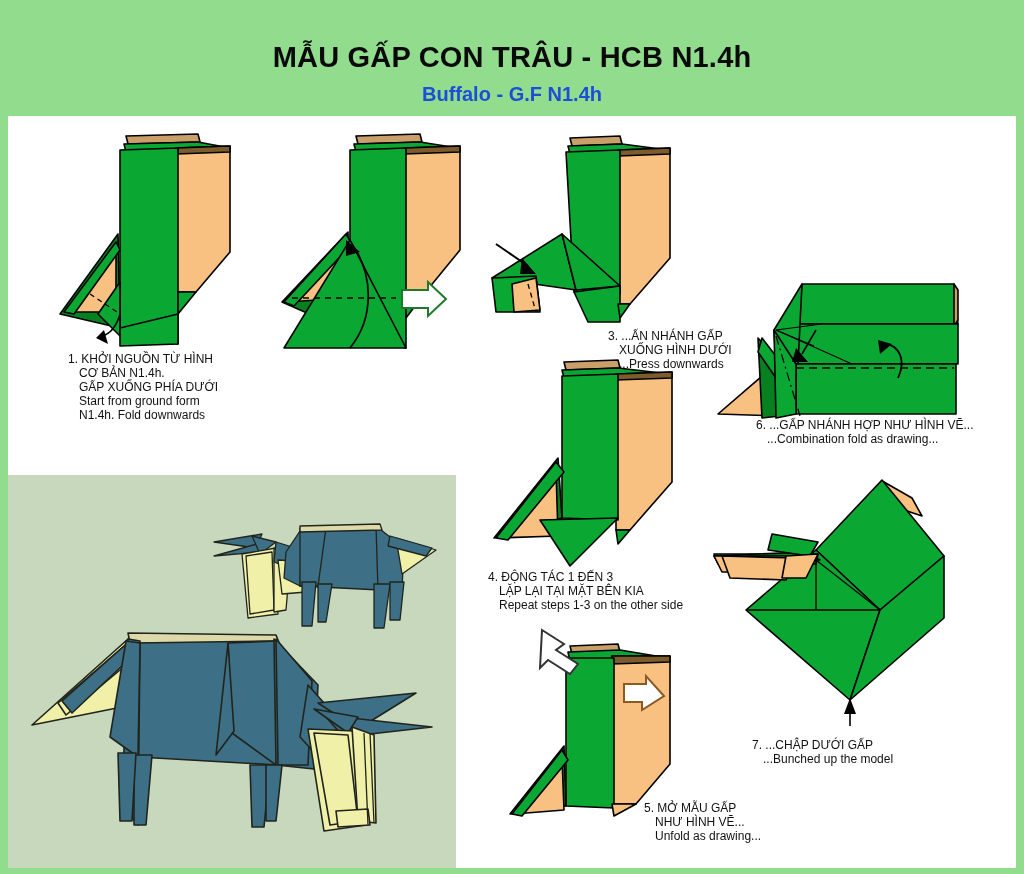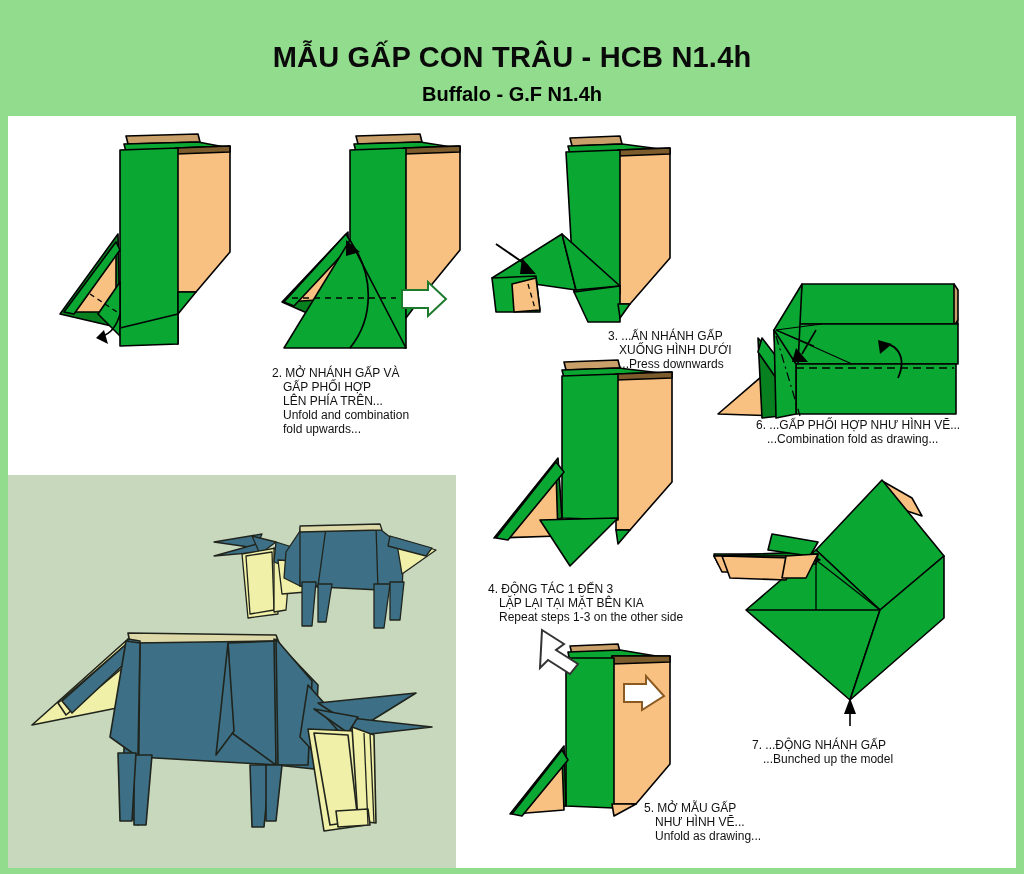--- a/index.html
+++ b/index.html
@@ -22,21 +22,21 @@
     background:#92dd8d;
     text-align:center;
   }
   #title{
     position:absolute;left:0;top:43px;width:1024px;
     font-size:29px;font-weight:700;color:#0a0a0a;letter-spacing:.2px;
     line-height:1;
   }
   #subtitle{
     position:absolute;left:0;top:84px;width:1024px;
-    font-size:20px;font-weight:700;color:#000000;
+    font-size:20px;font-weight:700;color:#1d4ed8;
     line-height:1;
   }
   
   .panel-white{position:absolute;background:#ffffff;}
   #panel-top-left{left:8px;top:116px;width:448px;height:359px;}
   #panel-right{left:456px;top:116px;width:560px;height:752px;}
   #panel-model{left:8px;top:475px;width:448px;height:393px;background:#c8d8bd;}
 
   
   .caption{
@@ -93,20 +93,28 @@
         <polygon points="62,206 120,192 120,222 62,224" fill="#0aa832"></polygon>
       </g>
 
       <path d="M32,172 L62,192" stroke="#000" stroke-width="1.4" stroke-dasharray="5,4" fill="none"></path>
 
       <path d="M62,192 C58,206 52,212 44,214" stroke="#000" stroke-width="1.5" fill="none"></path>
       <polygon points="46,208 50,222 38,216" fill="#000"></polygon>
     </svg>
   </div>
 
+  <div class="caption" style="left:68px;top:352px;">
+    <div><span>1.</span>
+      <span>KHỞI NGUỒN TỪ HÌNH</span></div>
+    <div class="ind">CƠ BẢN N1.4h.</div>
+    <div class="ind">GẤP XUỐNG PHÍA DƯỚI</div>
+    <div class="ind">Start from ground form</div>
+    <div class="ind">N1.4h. Fold downwards</div>
+  </div>
 
   <div class="fig" style="left:268px;top:122px;">
     <svg width="230" height="230" viewBox="0 0 230 230">
       <g stroke="#000" stroke-width="1.6" stroke-linejoin="round">
         <polygon points="88,14 152,12 154,20 90,22" fill="#caa06a"></polygon>
         <polygon points="86,22 152,20 190,26 88,30" fill="#0aa832"></polygon>
         <polygon points="136,26 192,24 192,128 156,172 136,172" fill="#f8c081"></polygon>
         <polygon points="136,26 192,24 192,30 136,32" fill="#7c5c2c"></polygon>
         <polygon points="82,28 138,26 138,226 82,210" fill="#0aa832"></polygon>
 
@@ -122,28 +130,20 @@
 
       <path d="M82,226 C108,194 104,150 84,122" stroke="#000" stroke-width="1.7" fill="none"></path>
       <polygon points="78,118 92,130 78,134" fill="#000"></polygon>
 
       <g fill="#ffffff" stroke="#1b7a2b" stroke-width="2">
         <polygon points="134,168 160,168 160,160 178,177 160,194 160,186 134,186"></polygon>
       </g>
     </svg>
   </div>
 
-  <div class="caption" style="left:272px;top:366px;">
-    <div><span>2.</span>
-      <span>MỞ NHÁNH GẤP VÀ</span></div>
-    <div class="ind">GẤP PHỐI HỢP</div>
-    <div class="ind">LÊN PHÍA TRÊN...</div>
-    <div class="ind">Unfold and combination</div>
-    <div class="ind">fold upwards...</div>
-  </div>
 
   <div class="fig" style="left:478px;top:126px;">
     <svg width="220" height="215" viewBox="0 0 220 215">
       <g stroke="#000" stroke-width="1.6" stroke-linejoin="round">
         <polygon points="92,12 142,10 144,18 94,20" fill="#caa06a"></polygon>
         <polygon points="90,20 144,18 190,24 92,28" fill="#0aa832"></polygon>
         <polygon points="140,24 192,22 192,132 152,178 140,178" fill="#f8c081"></polygon>
         <polygon points="140,24 192,22 192,28 140,30" fill="#7c5c2c"></polygon>
         <polygon points="88,26 142,24 142,168 96,166" fill="#0aa832"></polygon>
 
@@ -179,21 +179,21 @@
 
         <polygon points="16,186 80,106 84,166" fill="#07811f"></polygon>
         <polygon points="20,186 78,118 80,184" fill="#f8c081"></polygon>
         <polygon points="18,186 78,110 86,120 30,188" fill="#0aa832"></polygon>
         <polygon points="62,168 140,166 92,214" fill="#0aa832"></polygon>
         <polygon points="138,178 152,178 140,192" fill="#0aa832"></polygon>
       </g>
     </svg>
   </div>
 
-  <div class="caption" style="left:488px;top:570px;margin-top:12px;">
+  <div class="caption" style="left:488px;top:570px;">
     <div><span>4.</span>
       <span>ĐỘNG TÁC 1 ĐẾN 3</span></div>
     <div class="ind">LẶP LẠI TẠI MẶT BÊN KIA</div>
     <div class="ind">Repeat steps 1-3 on the other side</div>
   </div>
 
   <div class="fig" style="left:508px;top:618px;">
     <svg width="190" height="200" viewBox="0 0 190 200">
       <g stroke="#000" stroke-width="1.6" stroke-linejoin="round">
         <polygon points="62,28 110,26 112,34 64,36" fill="#caa06a"></polygon>
@@ -261,21 +261,21 @@
       <line x1="98" y1="62" x2="84" y2="86" stroke="#000" stroke-width="1.6"></line>
       <polygon points="78,80 90,94 74,94" fill="#000"></polygon>
 
       <path d="M180,110 C190,88 176,72 164,78" stroke="#000" stroke-width="1.8" fill="none"></path>
       <polygon points="160,72 174,76 162,86" fill="#000"></polygon>
     </svg>
   </div>
 
   <div class="caption" style="left:756px;top:418px;">
     <div><span>6.</span>
-      <span>...GẤP PHỐI HỢP NHƯ HÌNH VẼ...</span></div>
+      <span>...GẤP NHÁNH HỢP NHƯ HÌNH VẼ...</span></div>
     <div class="ind">...Combination fold as drawing...</div>
   </div>
 
   <div class="fig" style="left:700px;top:468px;">
     <svg width="310" height="260" viewBox="0 0 310 260">
       <g stroke="#000" stroke-width="1.6" stroke-linejoin="round">
 
         <polygon points="184,14 212,30 222,48 198,40" fill="#f8c081"></polygon>
 
         <polygon points="182,12 244,88 180,142 116,82" fill="#0aa832"></polygon>
@@ -298,21 +298,21 @@
         </g>
       </g>
 
       <line x1="150" y1="258" x2="150" y2="232" stroke="#000" stroke-width="1.6"></line>
       <polygon points="144,246 156,246 150,230" fill="#000"></polygon>
     </svg>
   </div>
 
   <div class="caption" style="left:752px;top:738px;">
     <div><span>7.</span>
-      <span>...ĐỘNG NHÁNH GẤP</span></div>
+      <span>...CHẬP DƯỚI GẤP</span></div>
     <div class="ind">...Bunched up the model</div>
   </div>
 
   <div class="fig" style="left:190px;top:486px;">
     <svg width="265" height="145" viewBox="0 0 265 145">
       <g stroke="#20241c" stroke-width="1.3" stroke-linejoin="round">
 
         <polygon points="24,56 72,48 66,62" fill="#3d7086"></polygon>
         <polygon points="24,70 74,56 70,66" fill="#3d7086"></polygon>
         <polygon points="62,50 86,56 70,68" fill="#3d7086"></polygon>

